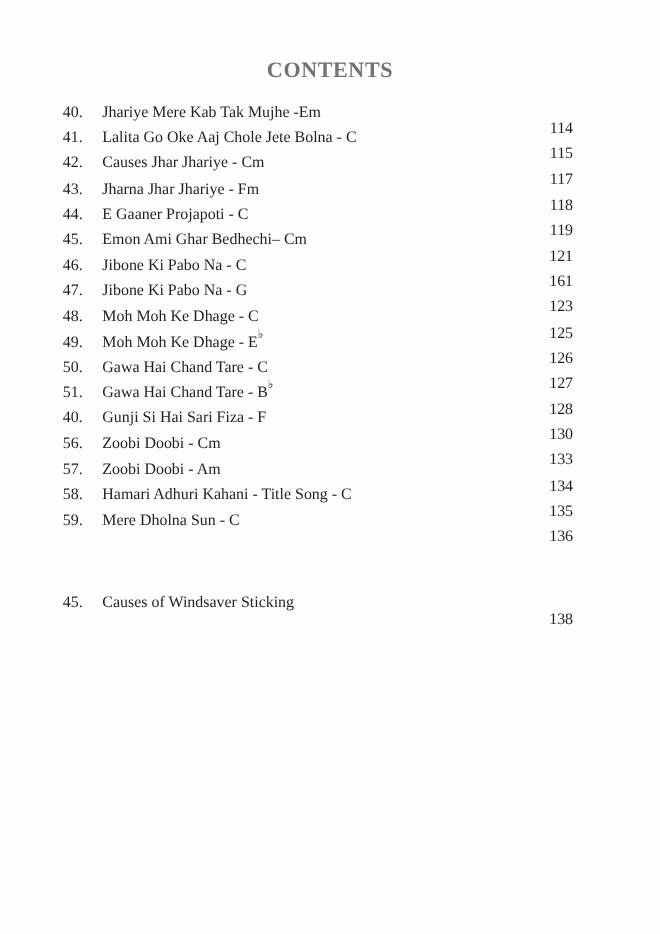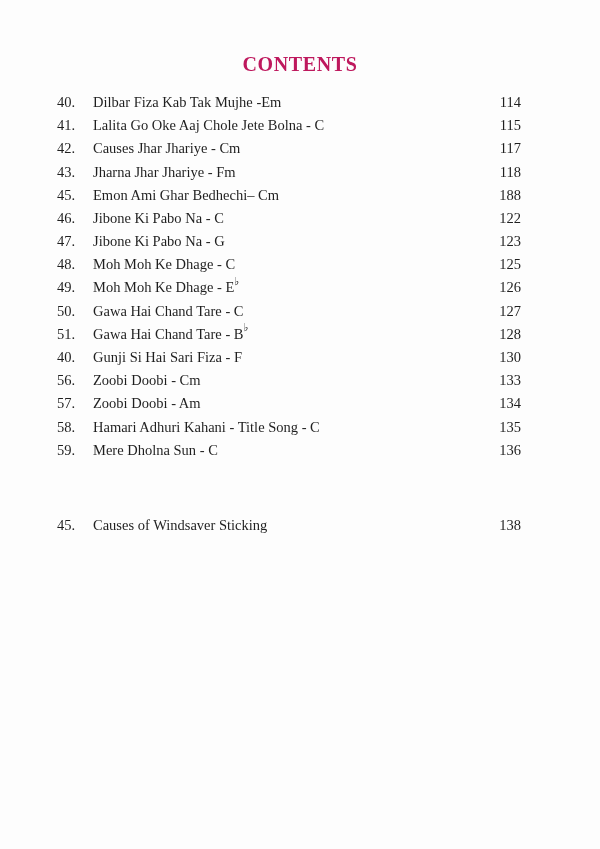--- a/index.html
+++ b/index.html
@@ -14,29 +14,29 @@
   .page {
     width: 600px;
     height: 849px;
   }
   .page-title {
     padding-top: 53px;
     text-align: center;
     font-size: 20px;
     font-weight: bold;
     letter-spacing: 0.6px;
-    color: #be185d;
+    color: #737373;
     line-height: 23px;
   }
   .toc {
     padding: 15px 79px 0 57px;
   }
   .toc-row {
     display: flex;
-    align-items: flex-end;
+    align-items: center;
     height: 23.2px;
     font-size: 14.5px;
     line-height: 23.2px;
     white-space: nowrap;
   }
   .toc-row .num {
     width: 36px;
     flex: 0 0 36px;
   }
   .toc-row .title {
@@ -61,21 +61,21 @@
 <body>
 
 <div class="page">
 
   <div class="page-title">CONTENTS</div>
 
   <div class="toc">
 
     <div class="toc-row">
       <span class="num">40.</span>
-      <span class="title"><span>Dilbar Fiza Kab Tak Mujhe -Em</span><sup class="flat"></sup></span>
+      <span class="title"><span>Jhariye Mere Kab Tak Mujhe -Em</span><sup class="flat"></sup></span>
       <span class="pageno">114</span>
     </div>
 
     <div class="toc-row">
       <span class="num">41.</span>
       <span class="title"><span>Lalita Go Oke Aaj Chole Jete Bolna - C</span><sup class="flat"></sup></span>
       <span class="pageno">115</span>
     </div>
 
     <div class="toc-row">
@@ -83,31 +83,36 @@
       <span class="title"><span>Causes Jhar Jhariye - Cm</span><sup class="flat"></sup></span>
       <span class="pageno">117</span>
     </div>
 
     <div class="toc-row">
       <span class="num">43.</span>
       <span class="title"><span>Jharna Jhar Jhariye - Fm</span><sup class="flat"></sup></span>
       <span class="pageno">118</span>
     </div>
 
+    <div class="toc-row">
+      <span class="num">44.</span>
+      <span class="title"><span>E Gaaner Projapoti - C</span><sup class="flat"></sup></span>
+      <span class="pageno">119</span>
+    </div>
 
     <div class="toc-row">
       <span class="num">45.</span>
       <span class="title"><span>Emon Ami Ghar Bedhechi– Cm</span><sup class="flat"></sup></span>
-      <span class="pageno">188</span>
+      <span class="pageno">121</span>
     </div>
 
     <div class="toc-row">
       <span class="num">46.</span>
       <span class="title"><span>Jibone Ki Pabo Na - C</span><sup class="flat"></sup></span>
-      <span class="pageno">122</span>
+      <span class="pageno">161</span>
     </div>
 
     <div class="toc-row">
       <span class="num">47.</span>
       <span class="title"><span>Jibone Ki Pabo Na - G</span><sup class="flat"></sup></span>
       <span class="pageno">123</span>
     </div>
 
     <div class="toc-row">
       <span class="num">48.</span>

